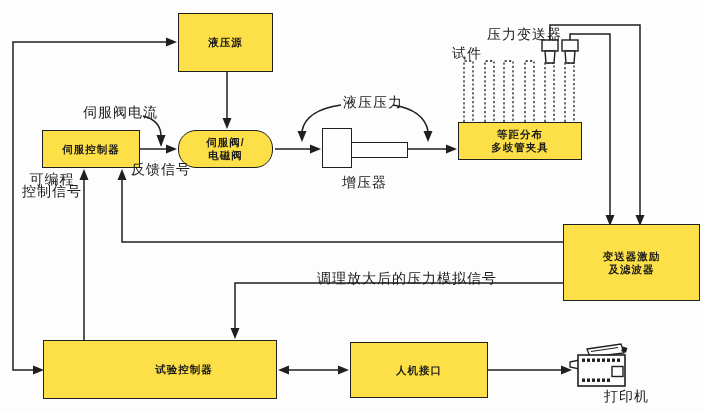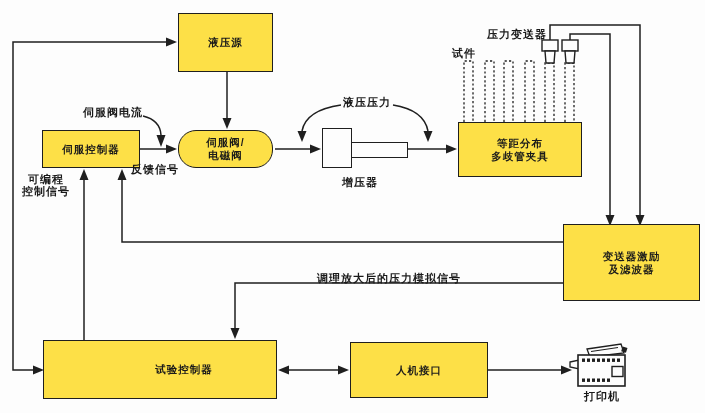--- a/index.html
+++ b/index.html
@@ -9,21 +9,21 @@
     border-bottom:2px dotted #b9b9b9;
   }
   svg.wires{position:absolute;left:0;top:0;width:705px;height:413px;}
   .box{
     position:absolute;border:1.6px solid #1f1f1f;background:#fde047;
     display:flex;align-items:center;justify-content:center;text-align:center;
     font-size:10.5px;font-weight:bold;color:#1a1a1a;letter-spacing:1px;
     white-space:pre-line;line-height:13px;box-sizing:border-box;
   }
   .lbl{
-    position:absolute;font-size:11px;font-weight:bold;color:#1a1a1a;
+    position:absolute;font-size:14px;font-weight:normal;color:#1a1a1a;
     letter-spacing:1px;white-space:pre-line;line-height:12px;
   }
   .booster-sq{position:absolute;left:322px;top:128px;width:30px;height:40px;
     border:1.6px solid #1f1f1f;background:#fdfdfd;box-sizing:border-box;}
   .booster-bar{position:absolute;left:351px;top:142px;width:57px;height:16px;
     border:1.4px solid #1f1f1f;background:#fdfdfd;box-sizing:border-box;}
 </style>
 </head>
 <body>
 
@@ -124,21 +124,21 @@
     </g>
   </svg>
 
   <div class="box" style="left:178px;top:13px;width:95px;height:59px;">液压源</div>
 
   <div class="box" style="left:42px;top:130px;width:98px;height:38px;">伺服控制器</div>
 
   <div class="box" style="left:178px;top:130px;width:95px;height:38px;border-radius:18px;">伺服阀/
 电磁阀</div>
 
-  <div class="box" style="left:458px;top:122px;width:124px;height:55px;">等距分布
+  <div class="box" style="left:458px;top:122px;width:124px;height:38px;">等距分布
 多歧管夹具</div>
 
   <div class="box" style="left:563px;top:224px;width:137px;height:77px;">变送器激励
 及滤波器</div>
 
   <div class="box" style="left:43px;top:340px;width:234px;height:59px;padding-left:48px;">试验控制器</div>
 
   <div class="box" style="left:350px;top:342px;width:138px;height:56px;">人机接口</div>
 
   <div class="booster-sq"></div>
@@ -154,15 +154,15 @@
   <div class="lbl" style="left:343px;top:96px;">液压压力</div>
 
   <div class="lbl" style="left:452px;top:47px;">试件</div>
 
   <div class="lbl" style="left:487px;top:28px;">压力变送器</div>
 
   <div class="lbl" style="left:342px;top:176px;">增压器</div>
 
   <div class="lbl" style="left:317px;top:272px;">调理放大后的压力模拟信号</div>
 
-  <div class="lbl" style="left:584px;top:390px;">打印机</div>
+  <div class="lbl" style="left:604px;top:390px;">打印机</div>
 
 </div>
 
 </body></html>

